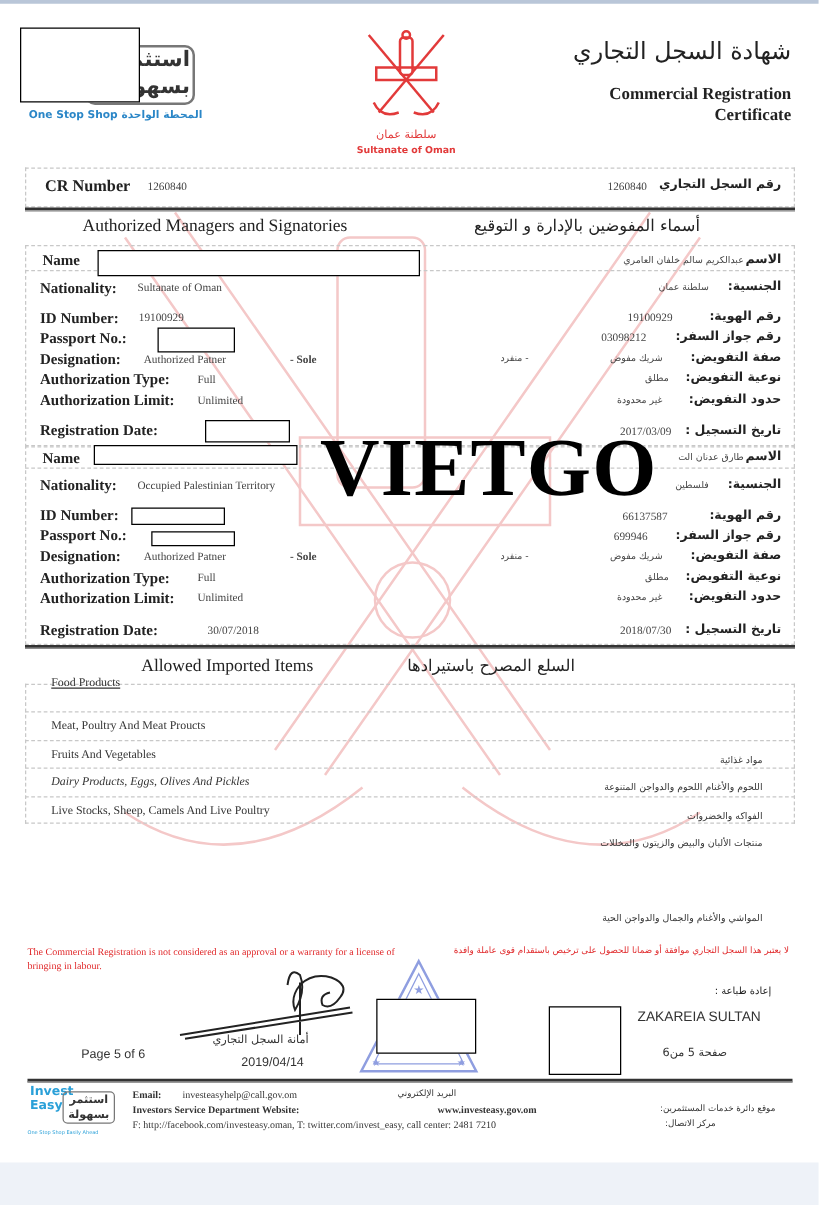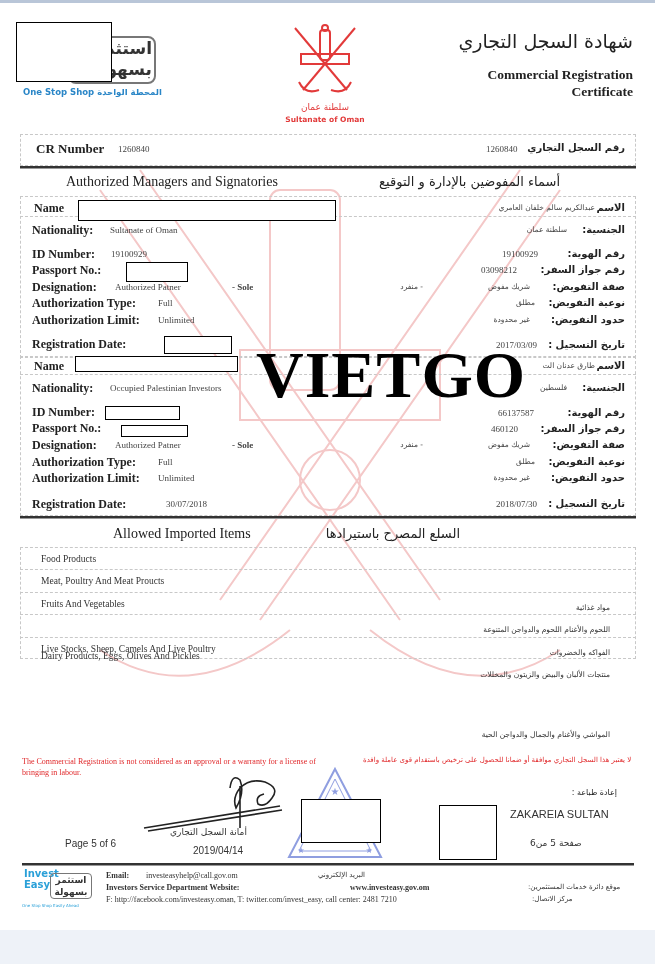--- a/index.html
+++ b/index.html
@@ -150,32 +150,32 @@
 <div class="lbl-ar" style="right:30px;top:339px;">تاريخ التسجيل :</div>
 
 <div class="dash-box" style="left:20px;top:356px;width:616px;height:160px;"></div>
 <div class="hdash" style="left:20px;top:374px;width:616px;"></div>
 <div class="lbl" style="left:34px;top:359px;">Name</div>
 <div class="redact" style="left:75px;top:356px;width:163px;height:16px;"></div>
 <div class="val-ar" style="right:60px;top:361px;">طارق عدنان الت</div>
 <div class="lbl-ar" style="right:30px;top:360px;">الاسم</div>
 
 <div class="lbl" style="left:32px;top:381px;">Nationality:</div>
-<div class="val" style="left:110px;top:383px;">Occupied Palestinian Investors</div>
+<div class="val" style="left:110px;top:383px;">Occupied Palestinian Territory</div>
 <div class="val-ar" style="right:88px;top:383px;">فلسطين</div>
 <div class="lbl-ar" style="right:30px;top:382px;">الجنسية:</div>
 
 <div class="lbl" style="left:32px;top:405px;">ID Number:</div>
 <div class="redact" style="left:105px;top:406px;width:75px;height:14px;"></div>
 <div class="val" style="left:498px;top:408px;">66137587</div>
 <div class="lbl-ar" style="right:30px;top:407px;">رقم الهوية:</div>
 
 <div class="lbl" style="left:32px;top:421px;">Passport No.:</div>
 <div class="redact" style="left:121px;top:425px;width:67px;height:12px;"></div>
-<div class="val" style="left:491px;top:424px;">460120</div>
+<div class="val" style="left:491px;top:424px;">699946</div>
 <div class="lbl-ar" style="right:30px;top:423px;">رقم جواز السفر:</div>
 
 <div class="lbl" style="left:32px;top:438px;">Designation:</div>
 <div class="val" style="left:115px;top:440px;">Authorized Patner</div>
 <div class="val" style="left:232px;top:440px;font-weight:bold;">-   Sole</div>
 <div class="val-ar" style="right:125px;top:440px;">شريك مفوض</div>
 <div class="val-ar" style="right:232px;top:440px;">-   منفرد</div>
 <div class="lbl-ar" style="right:30px;top:439px;">صفة التفويض:</div>
 
 <div class="lbl" style="left:32px;top:455px;">Authorization Type:</div>
@@ -198,27 +198,27 @@
 <div class="vietgo">VIETGO</div>
 
 <div class="sect-title" style="left:113px;top:526px;">Allowed Imported Items</div>
 <div class="sect-title-ar" style="right:195px;top:526px;">السلع المصرح باستيرادها</div>
 <div class="dash-box" style="left:20px;top:547px;width:616px;height:112px;"></div>
 <div class="hdash" style="left:20px;top:569px;width:616px;"></div>
 <div class="hdash" style="left:20px;top:592px;width:616px;"></div>
 <div class="hdash" style="left:20px;top:614px;width:616px;"></div>
 <div class="hdash" style="left:20px;top:637px;width:616px;"></div>
 
-<div class="item-en" style="top:554px;">Food Products</div>
+<div class="item-en" style="top:542px;text-decoration:underline;">Food Products</div>
 <div class="item-ar" style="top:555px;">مواد غذائية</div>
 <div class="item-en" style="top:576px;">Meat, Poultry And Meat Proucts</div>
 <div class="item-ar" style="top:577px;">اللحوم والأغنام اللحوم والدواجن المتنوعة</div>
 <div class="item-en" style="top:599px;">Fruits And Vegetables</div>
 <div class="item-ar" style="top:600px;">الفواكه والخضروات</div>
-<div class="item-en" style="top:651px;">Dairy Products, Eggs, Olives And Pickles</div>
+<div class="item-en" style="top:621px;font-style:italic;">Dairy Products, Eggs, Olives And Pickles</div>
 <div class="item-ar" style="top:622px;">منتجات الألبان والبيض والزيتون والمخللات</div>
 <div class="item-en" style="top:644px;">Live Stocks, Sheep, Camels And Live Poultry</div>
 <div class="item-ar" style="top:682px;">المواشي والأغنام والجمال والدواجن الحية</div>
 
 <div class="warn-en">The Commercial Registration is not considered as an approval or a warranty for a license of bringing in labour.</div>
 <div class="warn-ar">لا يعتبر هذا السجل التجاري موافقة أو ضمانا للحصول على ترخيص باستقدام قوى عاملة وافدة</div>
 
 <svg class="signature" viewBox="0 0 150 70">
   <path d="M4 60 L140 38 M8 63 L142 42 M90 20 Q92 5 100 12 Q105 25 96 40 Q92 30 100 20 Q110 10 125 14 Q140 20 132 30 Q125 40 118 36 Q115 28 124 26 M100 18 L100 60" fill="none" stroke="#222" stroke-width="1.6"></path>
 </svg>

